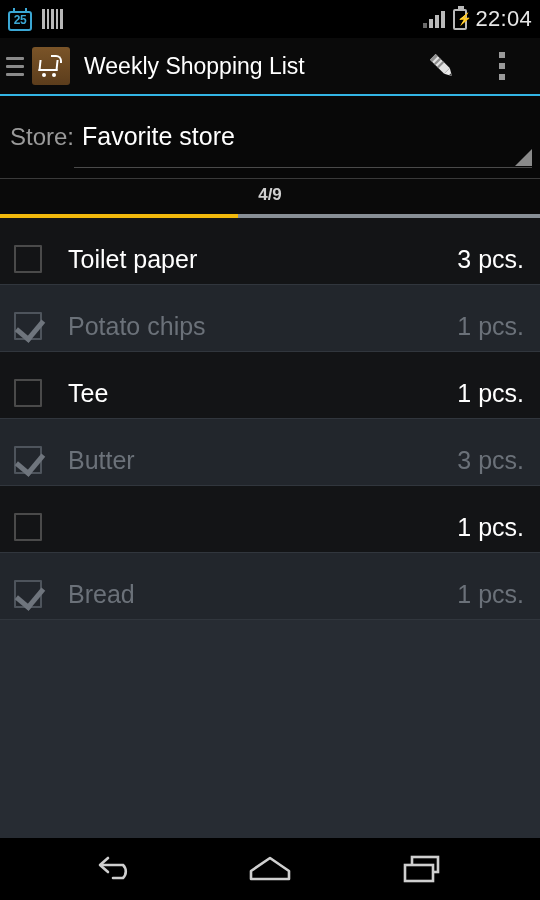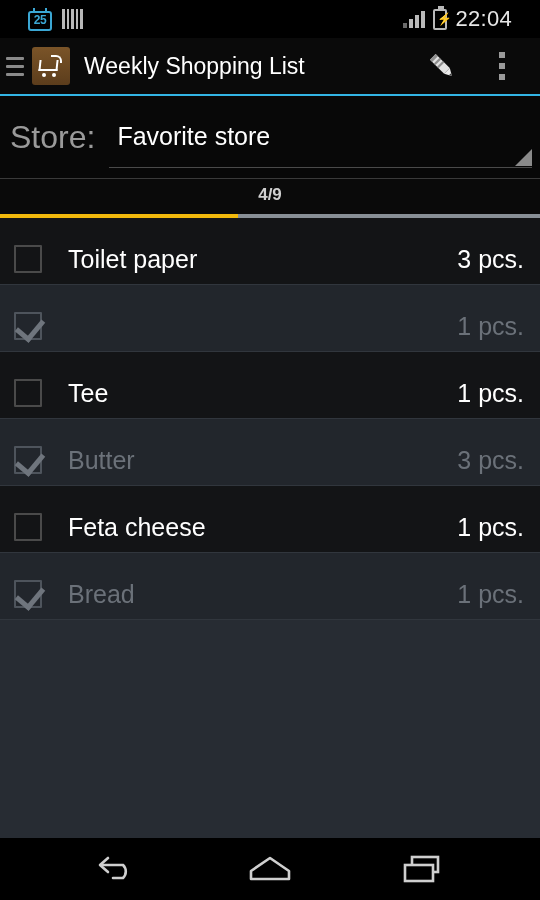--- a/index.html
+++ b/index.html
@@ -8,21 +8,21 @@
     background:#000;
     font-family:"Liberation Sans", sans-serif;
     overflow:hidden;
     -webkit-font-smoothing:antialiased;
   }
   .phone { width:540px; height:900px; display:flex; flex-direction:column; background:#000; position:relative; }
 
   
   .statusbar {
     height:38px; background:#000; display:flex; align-items:center;
-    padding:0 28px; flex:0 0 38px;
+    padding:0 8px; flex:0 0 38px;
   }
   .sb-left { display:flex; align-items:center; gap:10px; }
   .sb-right { margin-left:auto; display:flex; align-items:center; gap:8px; }
   .cal-icon { position:relative; width:24px; height:23px; }
   .cal-icon .body {
     position:absolute; left:0; top:3px; width:24px; height:20px;
     border:2px solid #3ba7d4; border-radius:3px;
   }
   .cal-icon .tick { position:absolute; width:2px; height:5px; background:#3ba7d4; top:0; }
   .cal-icon .t1 { left:5px; } .cal-icon .t2 { left:17px; }
@@ -80,23 +80,23 @@
   .pencil { position:relative; width:34px; height:34px; }
   .pencil svg { display:block; }
   .overflow { display:flex; flex-direction:column; gap:5px; align-items:center; }
   .overflow i { display:block; width:6px; height:6px; background:#9a9a9a; }
 
   
   .store-row {
     flex:0 0 82px; background:#080808; display:flex; align-items:center;
     padding:0 8px 0 10px;
   }
-  .store-label { font-size:32px; color:#9a9a9a; flex:0 0 auto; }
+  .store-label { font-size:24px; color:#9a9a9a; flex:0 0 auto; }
   .spinner {
-    flex:1; margin-left:14px; height:62px; position:relative;
+    flex:1; height:62px; position:relative;
     display:flex; align-items:center; padding-left:8px;
     border-bottom:1px solid #4a4a4a;
   }
   .spinner-value { font-size:25px; color:#fff; }
   .spinner-arrow {
     position:absolute; right:0px; bottom:1px;
     width:0; height:0;
     border-left:17px solid transparent;
     border-bottom:17px solid #8a8a8a;
   }
@@ -235,35 +235,35 @@
   </div>
 
   <div class="list">
       <div class="row odd active">
         <div class="cb"></div>
         <div class="row-name">Toilet paper</div>
         <div class="row-qty">3 pcs.</div>
       </div>
       <div class="row even done">
         <div class="cb checked"></div>
+        <div class="row-name">Potato chips</div>
         <div class="row-qty">1 pcs.</div>
       </div>
       <div class="row odd active">
         <div class="cb"></div>
         <div class="row-name">Tee</div>
         <div class="row-qty">1 pcs.</div>
       </div>
       <div class="row even done">
         <div class="cb checked"></div>
         <div class="row-name">Butter</div>
         <div class="row-qty">3 pcs.</div>
       </div>
       <div class="row odd active">
         <div class="cb"></div>
-        <div class="row-name">Feta cheese</div>
         <div class="row-qty">1 pcs.</div>
       </div>
       <div class="row even done">
         <div class="cb checked"></div>
         <div class="row-name">Bread</div>
         <div class="row-qty">1 pcs.</div>
       </div>
     </div>
 
   <div class="navbar">

